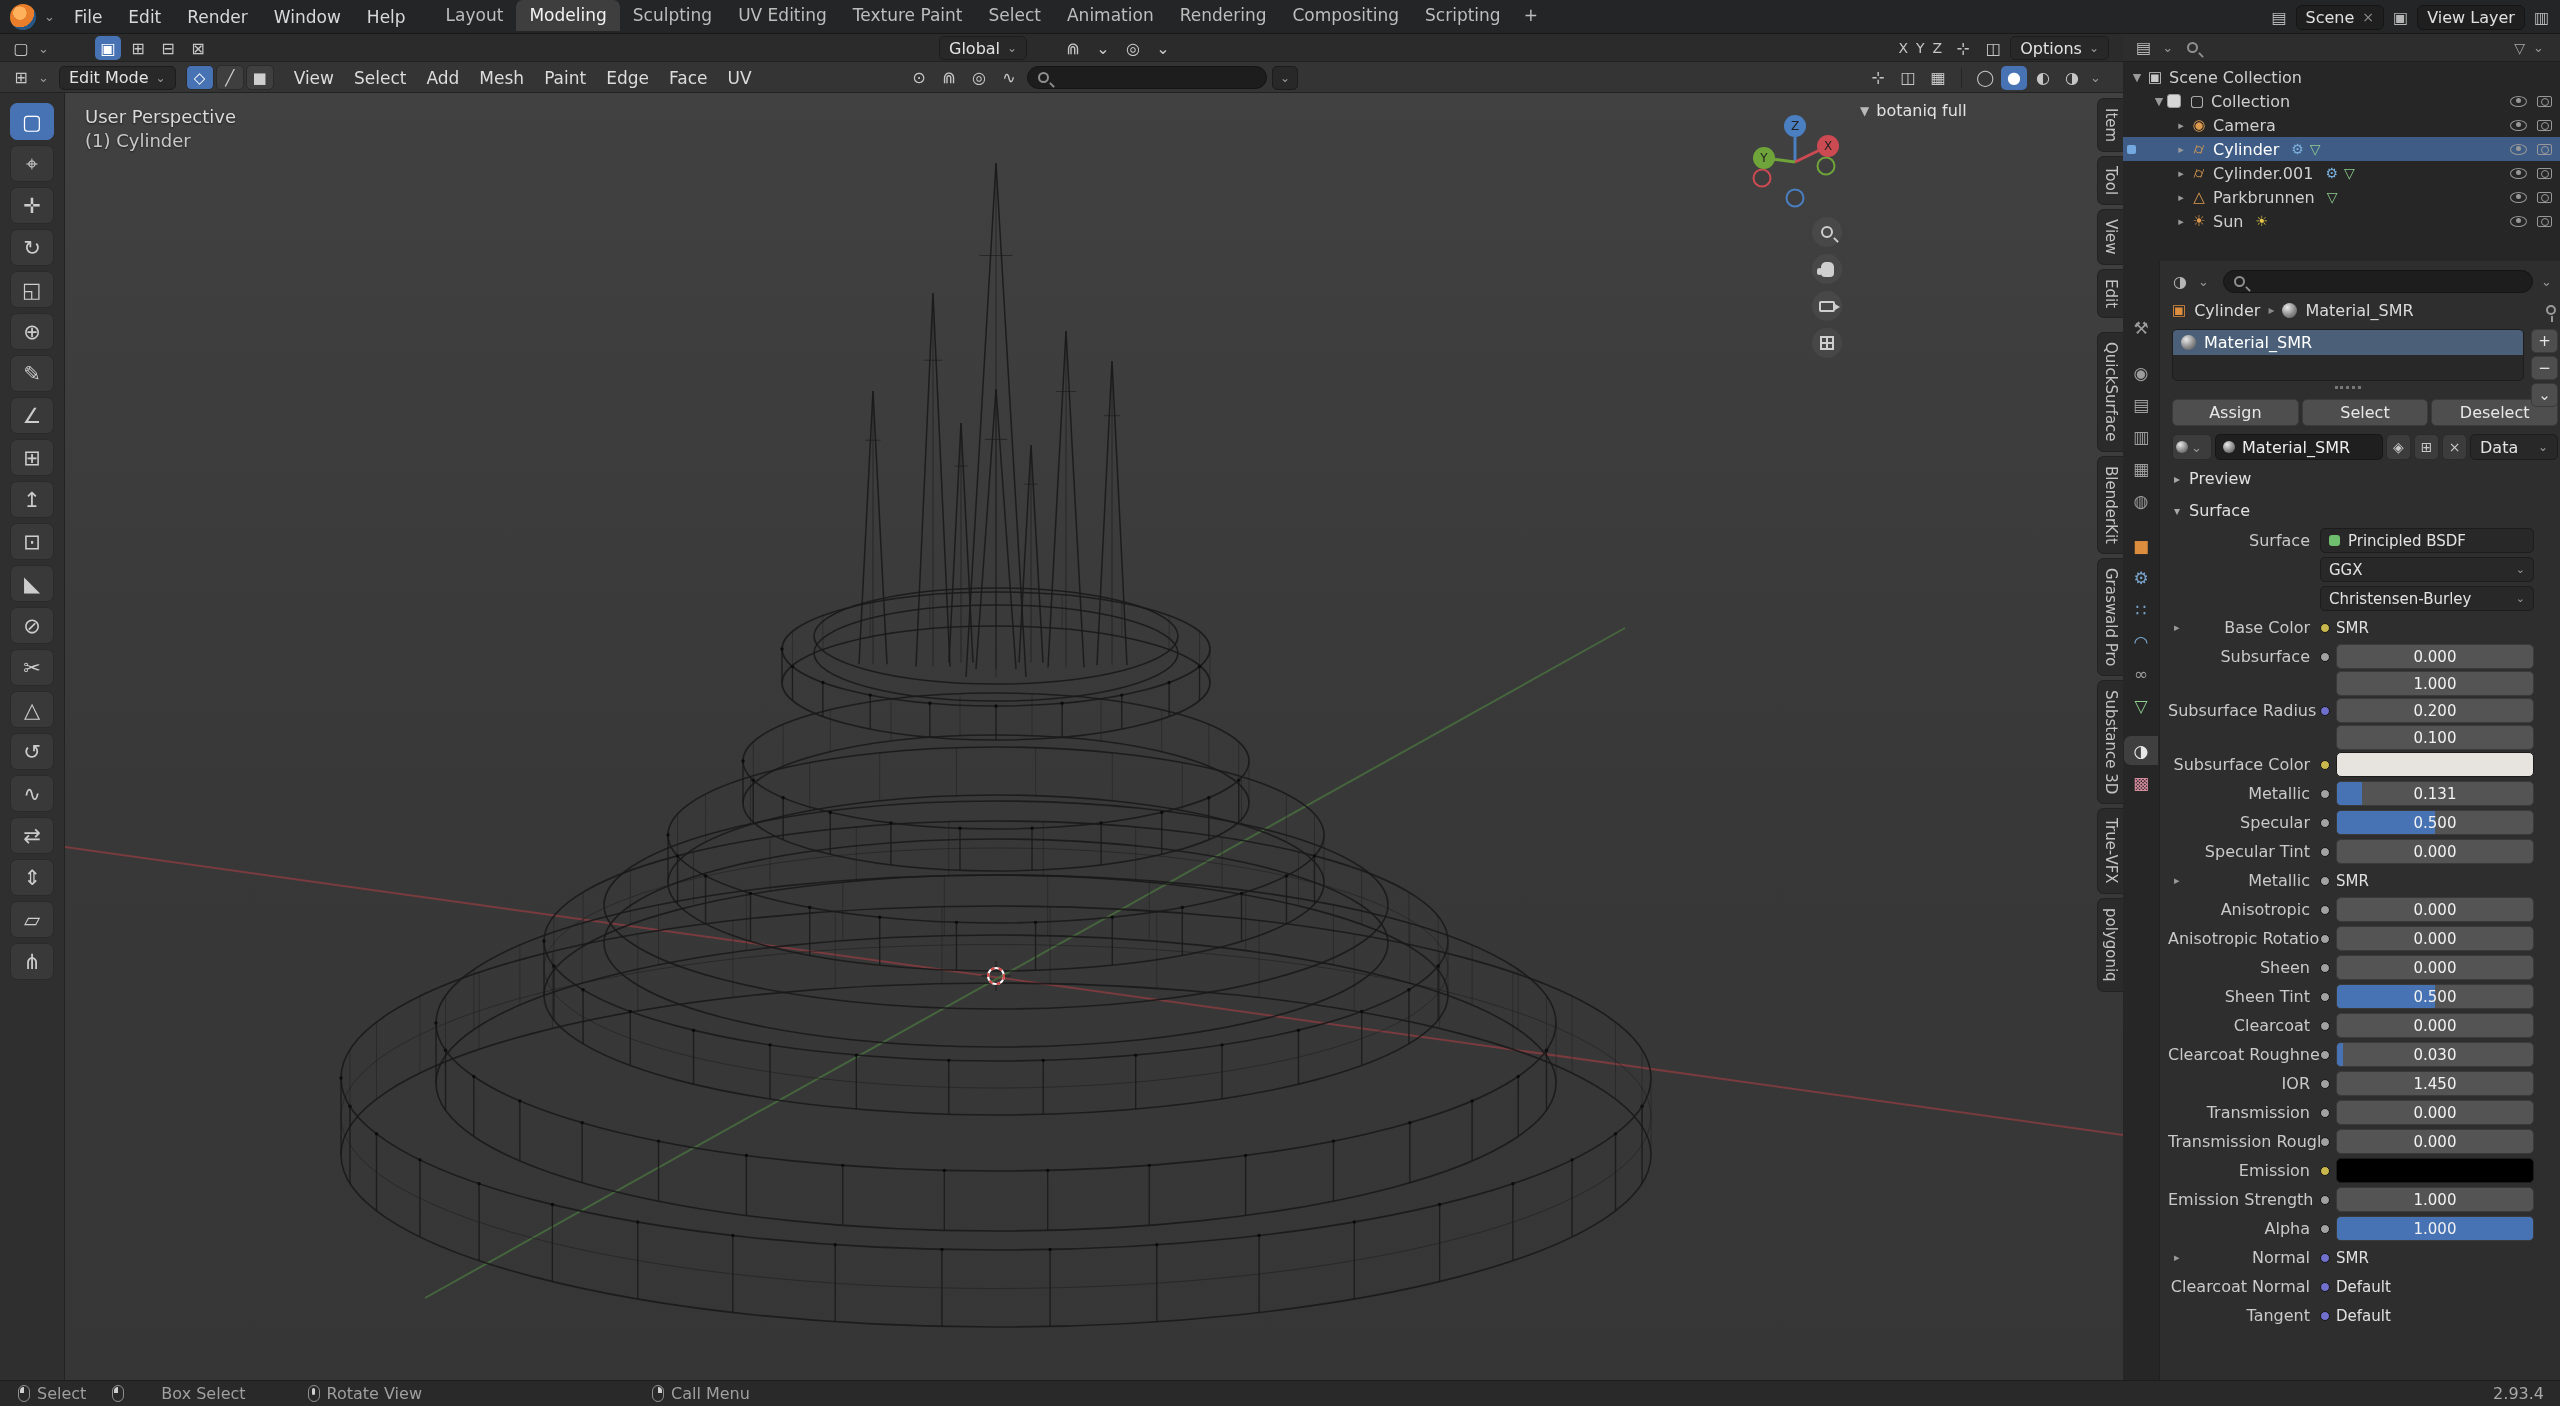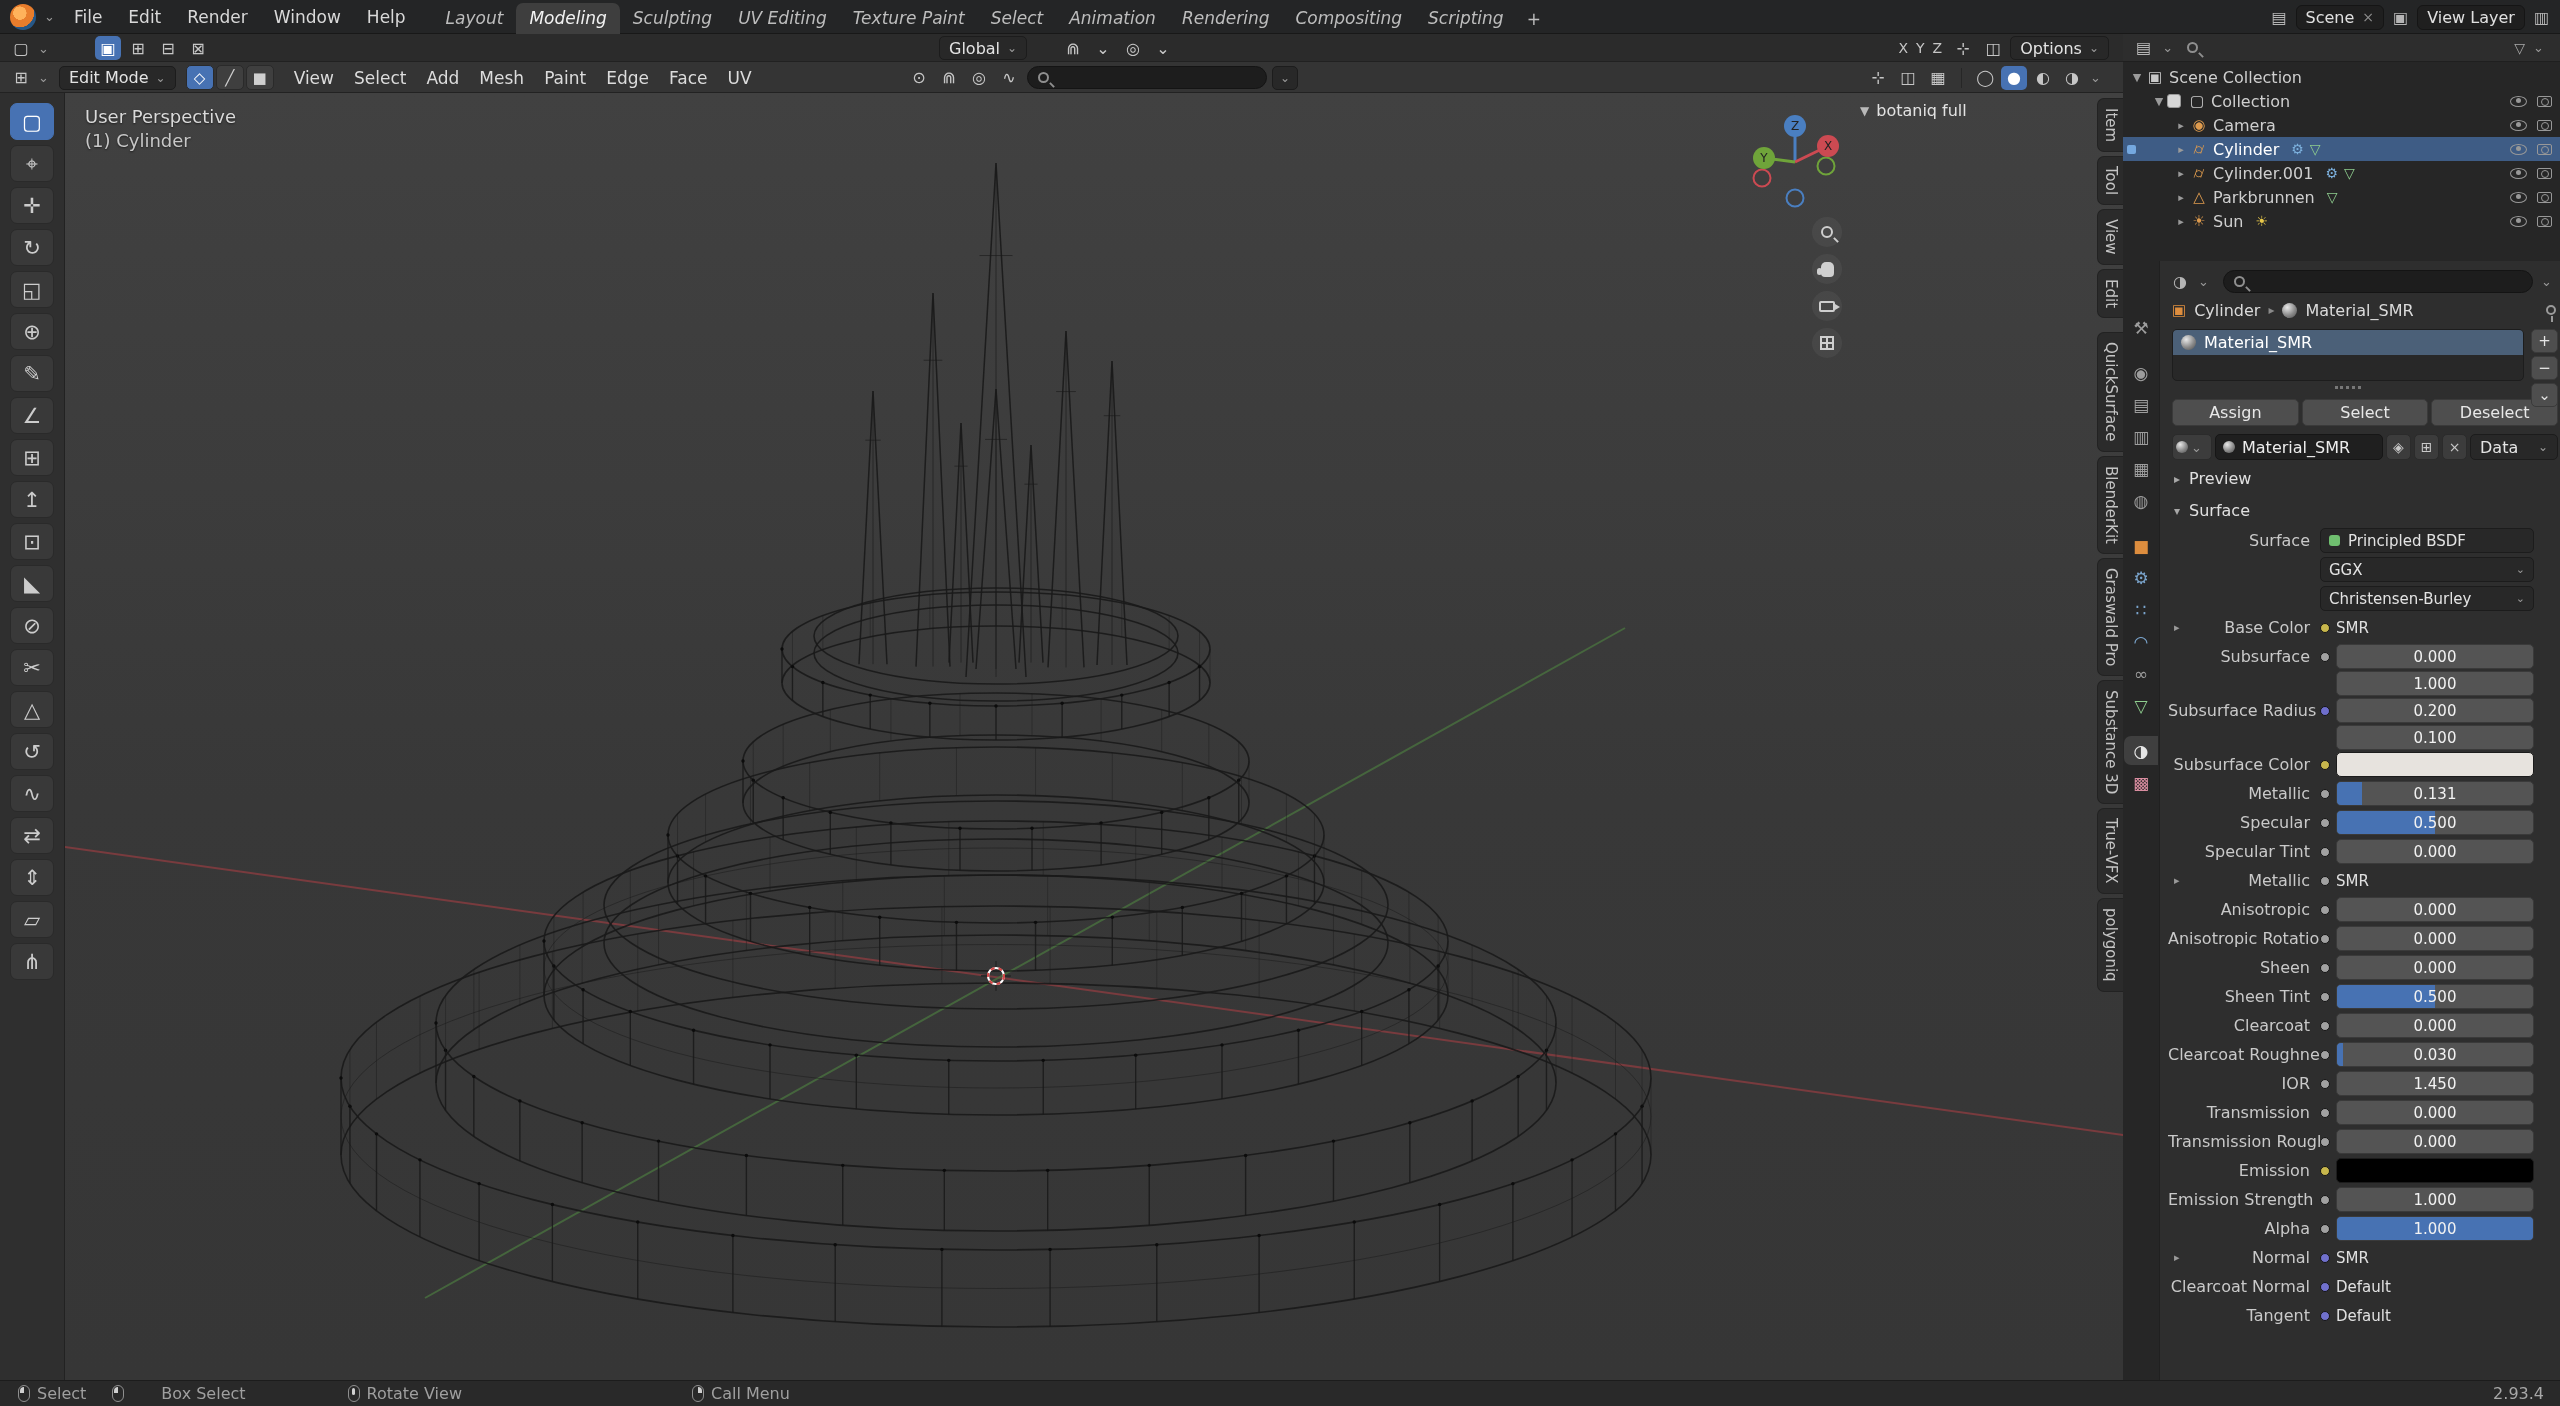--- a/index.html
+++ b/index.html
@@ -7,21 +7,21 @@
     font-family:"DejaVu Sans", sans-serif; color:#d6d6d6; -webkit-font-smoothing:antialiased; }
   .app { position:relative; width:2560px; height:1406px; }
 
   
   .topbar { position:absolute; left:0; top:0; width:2560px; height:34px; background:#242526;
     border-bottom:1px solid #181818; display:flex; align-items:center; z-index:10; }
   .blender-logo { width:26px; height:26px; margin:0 8px 0 10px; border-radius:50%;
     background:radial-gradient(circle at 38% 35%, #ffb25b 0 28%, #e87d2c 29% 60%, #265787 61% 100%); position:relative; }
   .tb-caret { color:#9a9a9a; font-size:13px; margin-right:6px; }
   .menu-item { padding:0 13px; font-size:17px; color:#d9d9d9; height:34px; display:flex; align-items:center; }
-  .workspaces { display:flex; align-items:flex-end; height:34px; margin-left:14px;font-style:italic; }
+  .workspaces { display:flex; align-items:flex-start; height:34px; margin-left:14px; }
   .ws-tab { padding:5px 13px 6px; font-size:17px; color:#bdbdbd; border-radius:7px 7px 0 0; white-space:nowrap; }
   .ws-tab.active { background:#3e3e3e; color:#f2f2f2; }
   .ws-add { padding:5px 10px; color:#bdbdbd; font-size:17px; }
   .tb-right { position:absolute; right:8px; top:0; height:34px; display:flex; align-items:center; gap:6px; }
   .tb-ico { color:#b5b5b5; font-size:16px; padding:0 3px; }
   .tb-field { background:#1f1f1f; border:1px solid #151515; border-radius:6px; height:25px;
     display:flex; align-items:center; gap:8px; padding:0 9px; font-size:16px; color:#e0e0e0; }
   .tb-field .x { color:#8d8d8d; font-size:14px; }
 
   
@@ -167,21 +167,21 @@
   .swatch { flex:1; height:25px; border:1px solid #1c1c1c; border-radius:5px; }
   .linktxt { font-size:15px; color:#e0e0e0; }
   .decor { width:7px; height:7px; border-radius:50%; background:#8d8d8d; margin:0 auto; }
   .multi { flex:1; display:flex; flex-direction:column; gap:2px; }
   .multi .slider { flex:none; height:25px; }
 
   
   .statusbar { position:absolute; left:0; top:1380px; width:2560px; height:26px; background:#292929;
     border-top:1px solid #1c1c1c; display:flex; align-items:center; font-size:16px; color:#9f9f9f; padding-left:18px; }
   .sb-item { display:flex; align-items:center; gap:7px; }
-  .sb-item:nth-child(1){ margin-right:26px; } .sb-item:nth-child(2){ margin-right:102px;gap:37px; }
+  .sb-item:nth-child(1){ margin-right:26px; } .sb-item:nth-child(2){ margin-right:62px;gap:37px; }
   .sb-item:nth-child(3){ margin-right:230px; }
   .mi { width:12px; height:17px; border:1.5px solid #8f8f8f; border-radius:6px; position:relative; display:inline-block; }
   .mi::before { content:""; position:absolute; background:#cfcfcf; }
   .mi-left::before { left:0.5px; top:0.5px; width:4.5px; height:6.5px; border-radius:5px 0 0 0; }
   .mi-middle::before { left:3.5px; top:2px; width:3px; height:7px; border-radius:2px; }
   .mi-right::before { right:0.5px; top:0.5px; width:4.5px; height:6.5px; border-radius:0 5px 0 0; }
   .sb-version { margin-left:auto; margin-right:16px; color:#a8a8a8; }
 </style>
 </head>
 <body>

